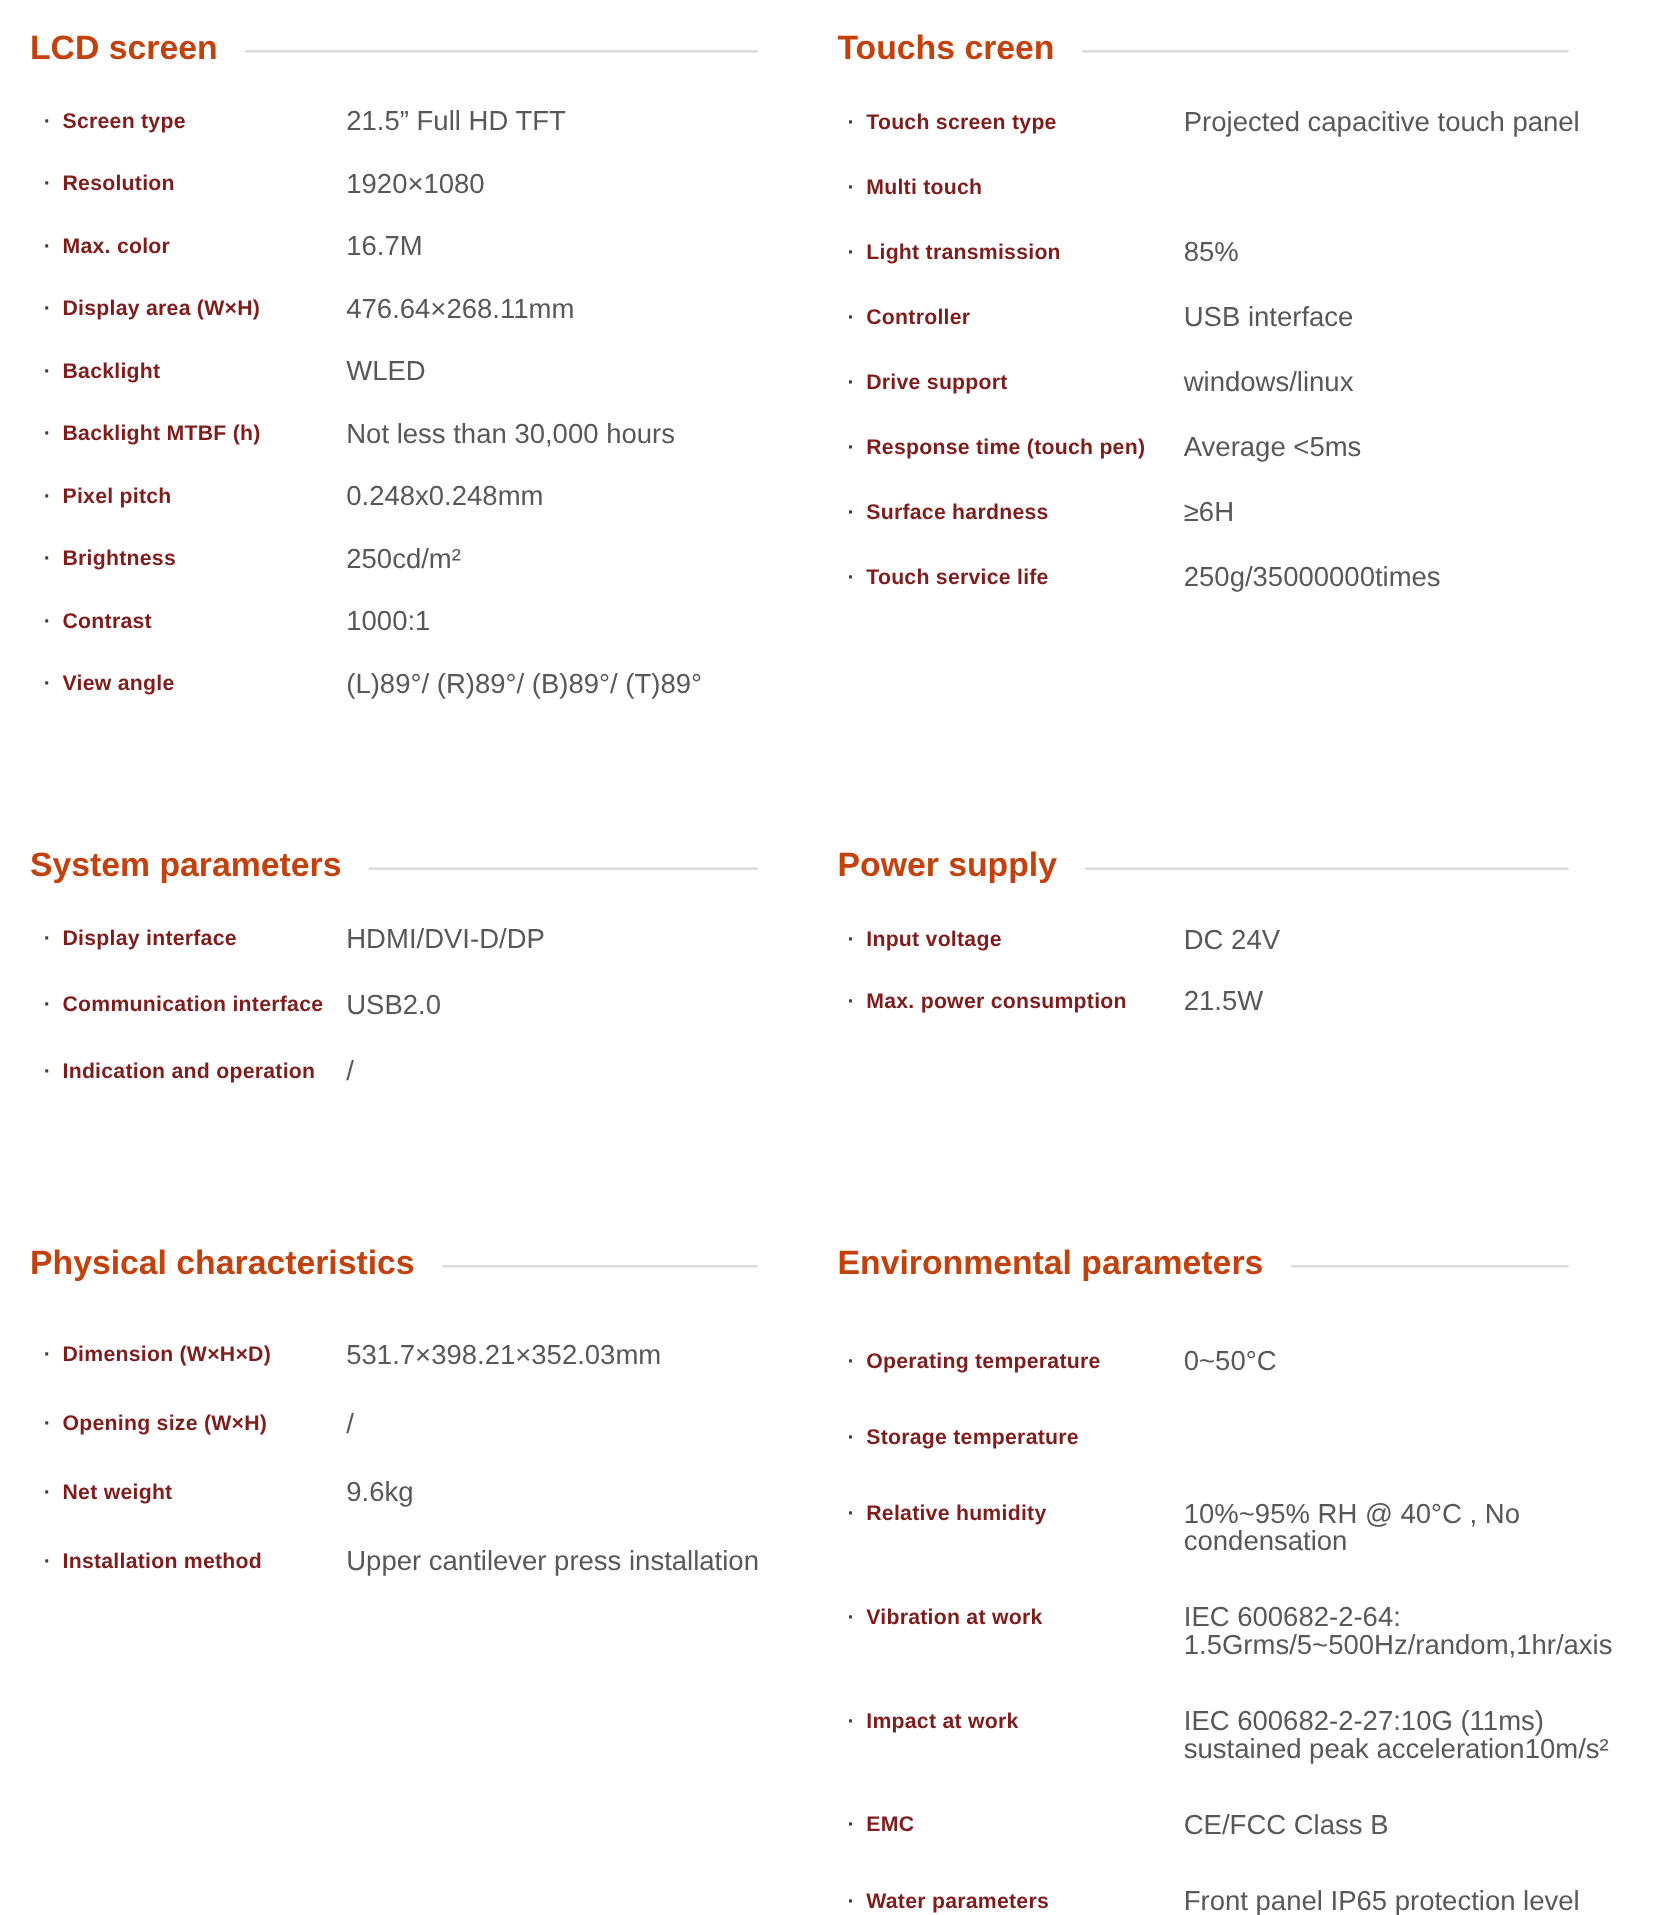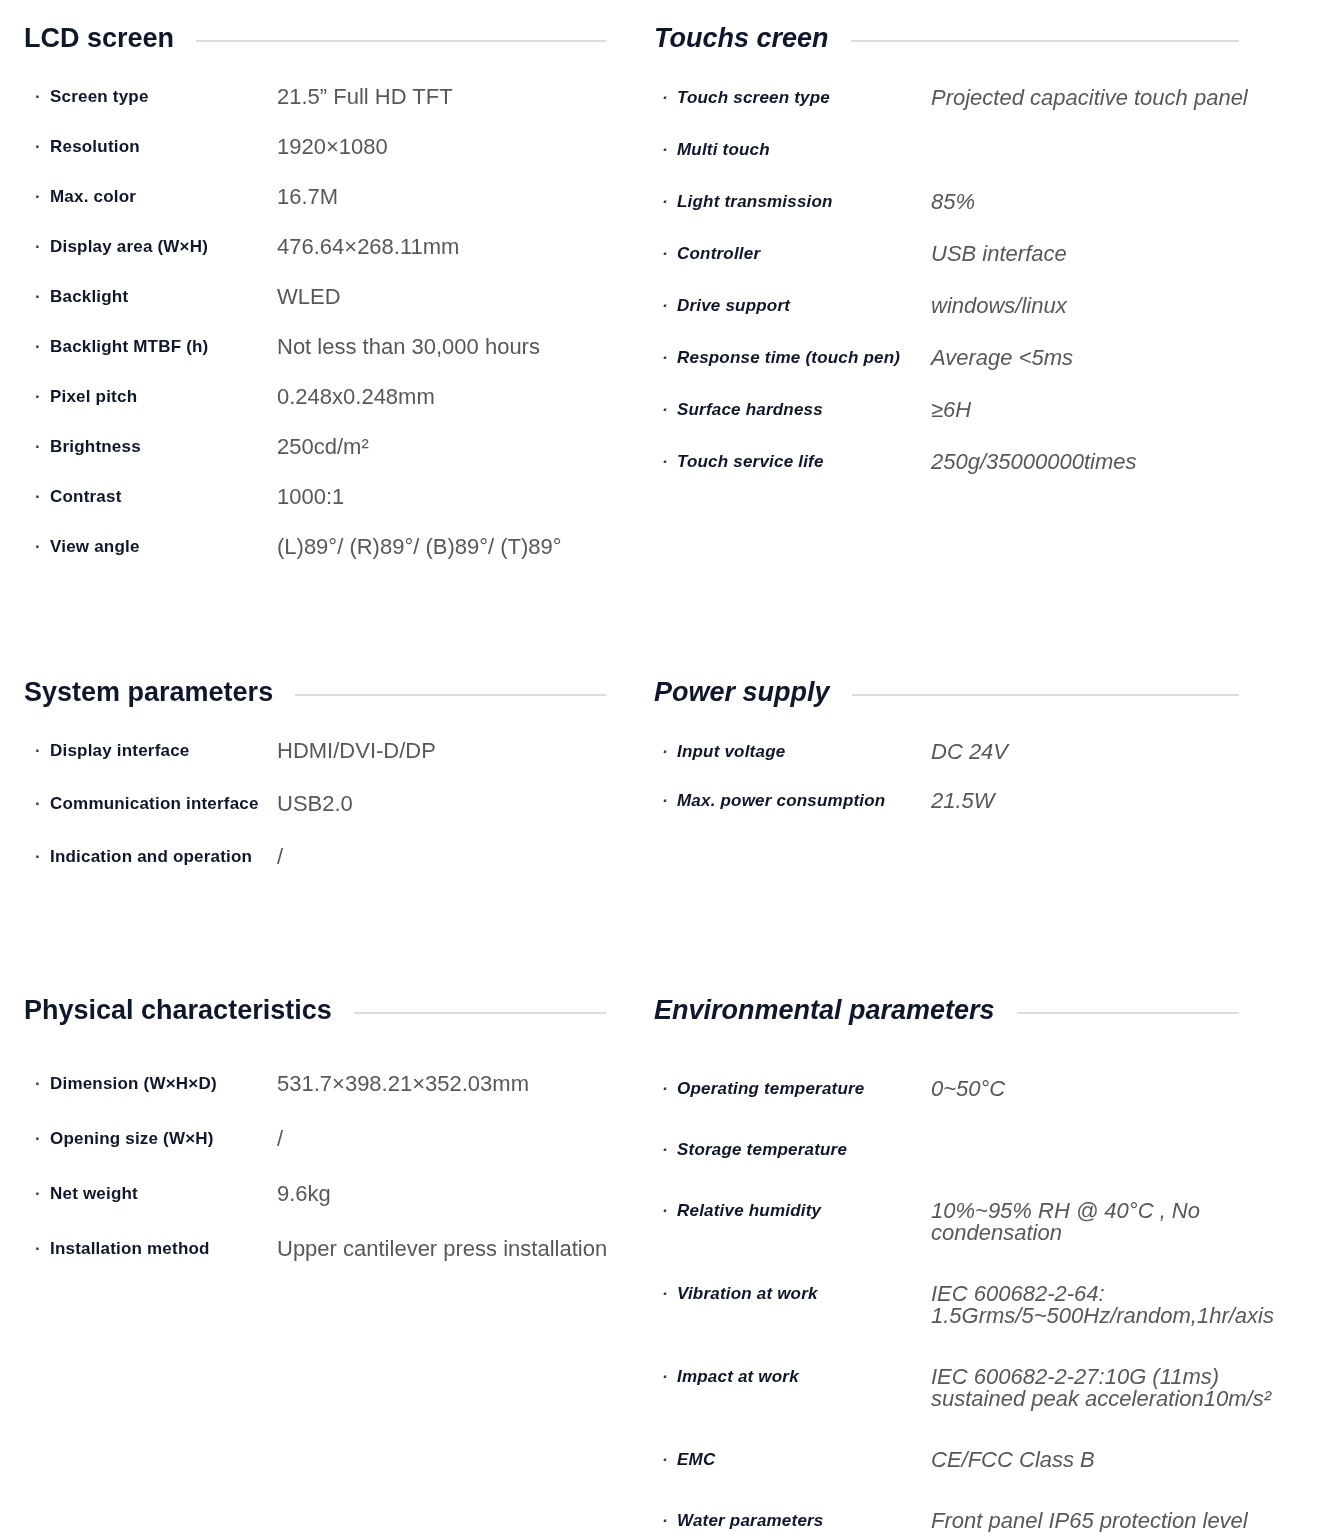--- a/index.html
+++ b/index.html
@@ -12,35 +12,35 @@
     position: relative;
     width: 1324px;
     height: 1532px;
     background: #ffffff;
     overflow: hidden;
   }
   .sec {
     position: absolute;
   }
   .col-left  { left: 24px;  width: 600px; }
-  .col-right { left: 654px; width: 654px; font-style: italic; }
+  .col-right { left: 670px; width: 654px; }
 
   .sec-head {
     display: flex;
     align-items: center;
     height: 36px;
   }
   .col-left  .sec-head { width: 582px; }
   .col-right .sec-head { width: 585px; }
 
   .sec-title {
     margin: 0;
     font-size: 27px;
     font-weight: bold;
-    color: #0f172a;
+    color: #c2410c;
     line-height: 36px;
     white-space: nowrap;
   }
   .sec-rule {
     flex: 1;
     height: 2px;
     background: #DCDCDC;
     margin-left: 22px;
     margin-top: 5px;
   }
@@ -69,21 +69,21 @@
     color: #3E3E40;
   }
   .col-left  .bullet { margin-left: 11px; }
   .col-right .bullet { margin-left: 8px; }
 
   .label {
     flex: 0 0 auto;
     font-size: 17px;
     line-height: 22px;
     font-weight: bold;
-    color: #0f172a;
+    color: #7f1d1d;
     letter-spacing: 0.2px;
   }
   .col-left  .label { width: 227px; }
   .col-right .label { width: 254px; }
 
   .value {
     flex: 1 1 auto;
     font-size: 22px;
     line-height: 22px;
     font-weight: normal;

